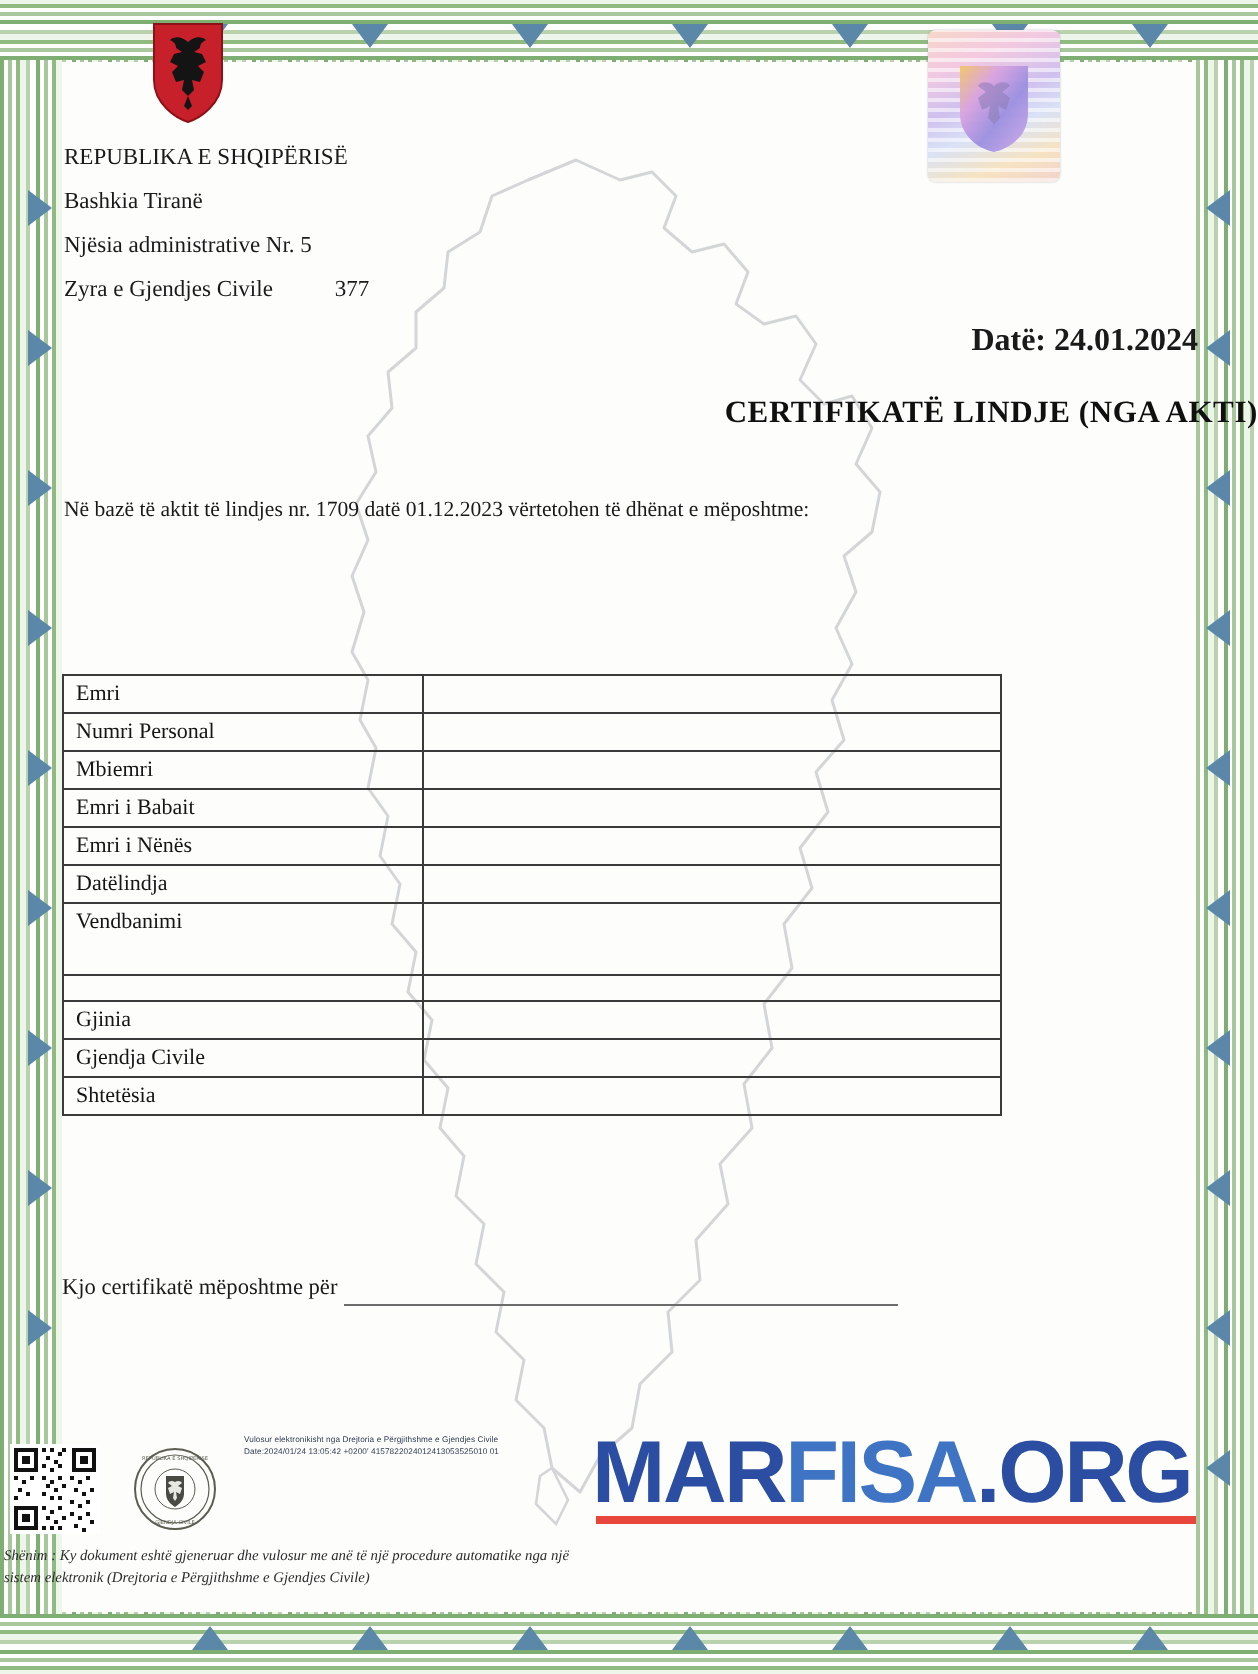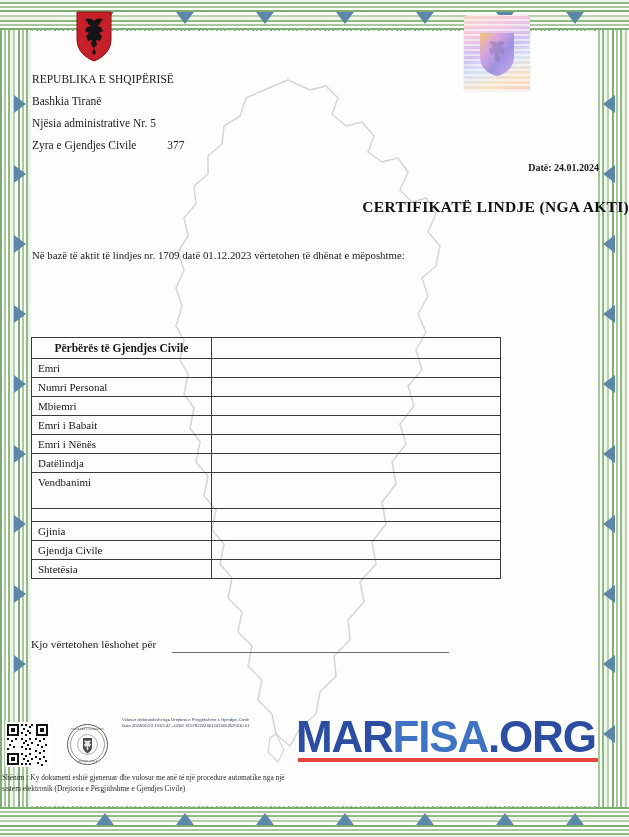--- a/index.html
+++ b/index.html
@@ -92,21 +92,21 @@
   .hdr { position: absolute; left: 2px; font-size: 11.5px; color: #1a1a1a; white-space: nowrap; }
   .hdr b { font-weight: normal; }
   .hdr .thin { font-weight: normal; }
   .h1 { top: 73px; }
   .h2 { top: 95px; }
   .h3 { top: 117px; }
   .h4 { top: 139px; }
 
   .date-line {
     position: absolute; right: 30px; top: 162px;
-    font-size: 10px; font-weight: bold; color: #1a1a1a;
+    font-size: 16px; font-weight: bold; color: #1a1a1a;
   }
 
   .doc-title {
     position: absolute; left: 0; right: 0; top: 198px;
     text-align: right;
     font-size: 15.5px; font-weight: bold; letter-spacing: .3px; color: #101010;
   }
 
   .intro {
     position: absolute; left: 32px; top: 249px;
@@ -144,21 +144,21 @@
   .qr { position: absolute; left: 5px; top: 722px; width: 45px; height: 45px; }
   .round-stamp { position: absolute; left: 66px; top: 723px; width: 43px; height: 43px; }
   .sig-block {
     position: absolute; left: 122px; top: 717px; width: 130px;
     font-family: "Liberation Sans", sans-serif;
     font-size: 4.1px; line-height: 1.42; color: #2e3a52;
     letter-spacing: .05px;
   }
   .note {
     position: absolute; left: 2px; top: 772px; width: 300px;
-    font-size: 7.4px; line-height: 1.52; color: #2b2b2b;
+    font-size: 7.4px; font-style: italic; line-height: 1.52; color: #2b2b2b;
   }
   .watermark {
     position: absolute; left: 296px; top: 712px;
     z-index: 9;
     font-family: "Liberation Sans", sans-serif;
     font-size: 44px; font-weight: bold; letter-spacing: -1.2px;
     color: #2b4ea2;
   }
   .watermark .lite { color: #3f74c4; }
   .wm-rule { position: absolute; left: 298px; top: 758px; width: 300px; height: 4px; background: #e8463c; z-index: 9; }
@@ -277,24 +277,20 @@
   </div>
 
   <div class="date-line">Datë: 24.01.2024</div>
 
   <div class="doc-title">CERTIFIKATË LINDJE (NGA AKTI)</div>
 
   <div class="intro">Në bazë të aktit të lindjes nr. 1709 datë 01.12.2023 vërtetohen të dhënat e mëposhtme:</div>
 
   <table class="tbl">
     <tbody>
-      <tr class="head">
-        <td class="key">Përbërës të Gjendjes Civile</td>
-        <td class="val"></td>
-      </tr>
       <tr>
         <td class="key">Emri</td>
         <td class="val"></td>
       </tr>
       <tr>
         <td class="key">Numri Personal</td>
         <td class="val"></td>
       </tr>
       <tr>
         <td class="key">Mbiemri</td>
@@ -328,21 +324,21 @@
         <td class="key">Gjendja Civile</td>
         <td class="val"></td>
       </tr>
       <tr>
         <td class="key">Shtetësia</td>
         <td class="val"></td>
       </tr>
     </tbody>
   </table>
 
-  <div class="issue-line">Kjo vërtetohen lëshohet për</div>
+  <div class="issue-line">Kjo certifikatë mëposhtme për</div>
   <div class="issue-rule"></div>
 
   <div class="qr">
     <svg viewBox="0 0 45 45" xmlns="http://www.w3.org/2000/svg">
       <rect width="45" height="45" fill="#ffffff"></rect>
       <g fill="#111111">
         <rect x="2" y="2" width="12" height="12"></rect>
           <rect x="4" y="4" width="8" height="8" fill="#fff"></rect>
           <rect x="6" y="6" width="4" height="4"></rect>
         <rect x="31" y="2" width="12" height="12"></rect>

